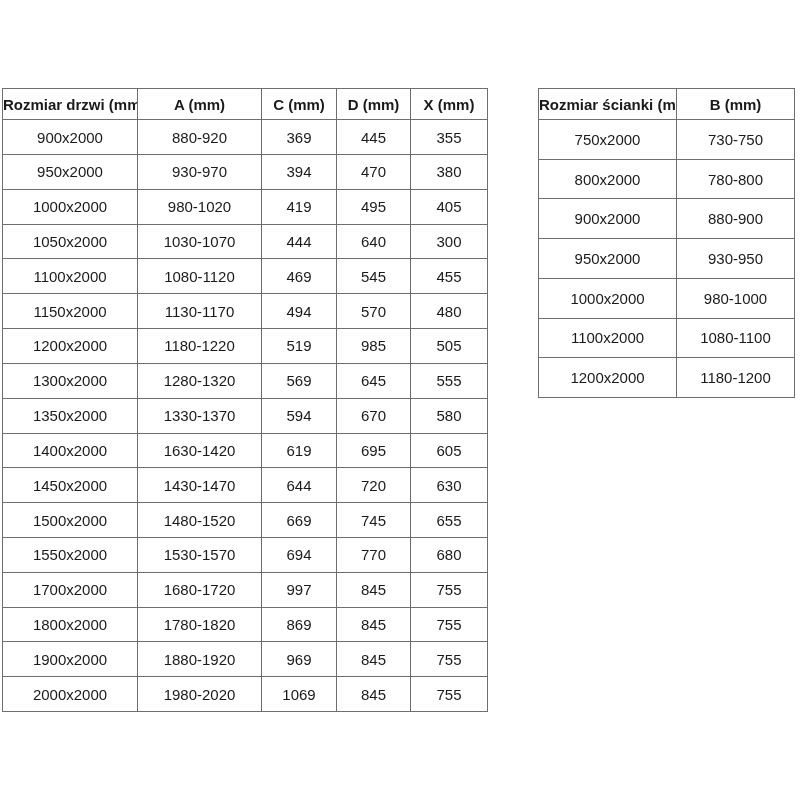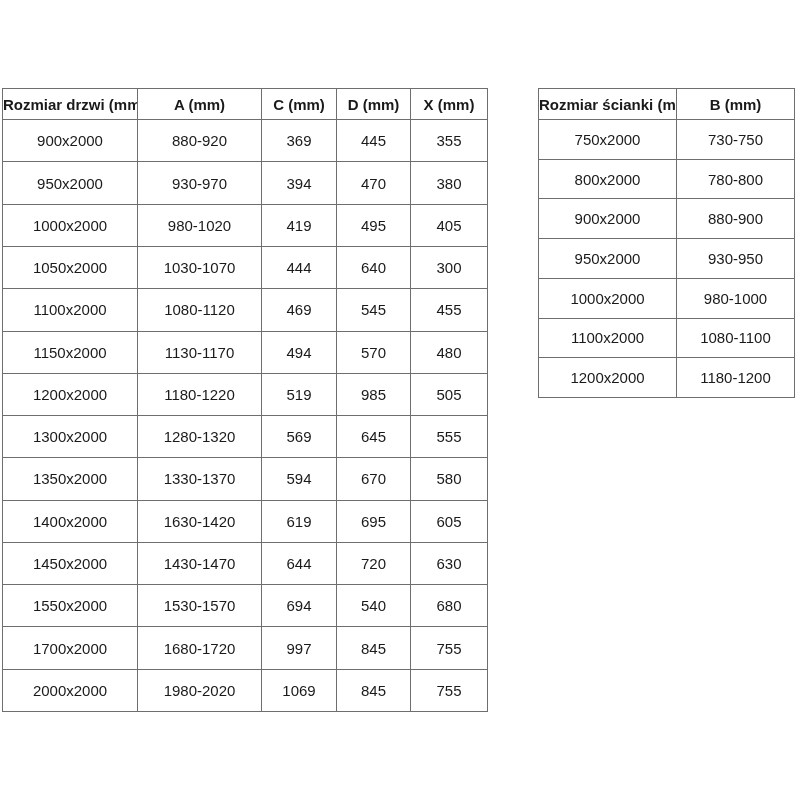--- a/index.html
+++ b/index.html
@@ -145,30 +145,51 @@
           <td>605</td>
         </tr>
         <tr>
           <td>1450x2000</td>
           <td>1430-1470</td>
           <td>644</td>
           <td>720</td>
           <td>630</td>
         </tr>
         <tr>
+          <td>1500x2000</td>
+          <td>1480-1520</td>
+          <td>669</td>
+          <td>745</td>
+          <td>655</td>
+        </tr>
+        <tr>
           <td>1550x2000</td>
           <td>1530-1570</td>
           <td>694</td>
-          <td>540</td>
+          <td>770</td>
           <td>680</td>
         </tr>
         <tr>
           <td>1700x2000</td>
           <td>1680-1720</td>
           <td>997</td>
+          <td>845</td>
+          <td>755</td>
+        </tr>
+        <tr>
+          <td>1800x2000</td>
+          <td>1780-1820</td>
+          <td>869</td>
+          <td>845</td>
+          <td>755</td>
+        </tr>
+        <tr>
+          <td>1900x2000</td>
+          <td>1880-1920</td>
+          <td>969</td>
           <td>845</td>
           <td>755</td>
         </tr>
         <tr>
           <td>2000x2000</td>
           <td>1980-2020</td>
           <td>1069</td>
           <td>845</td>
           <td>755</td>
         </tr>

